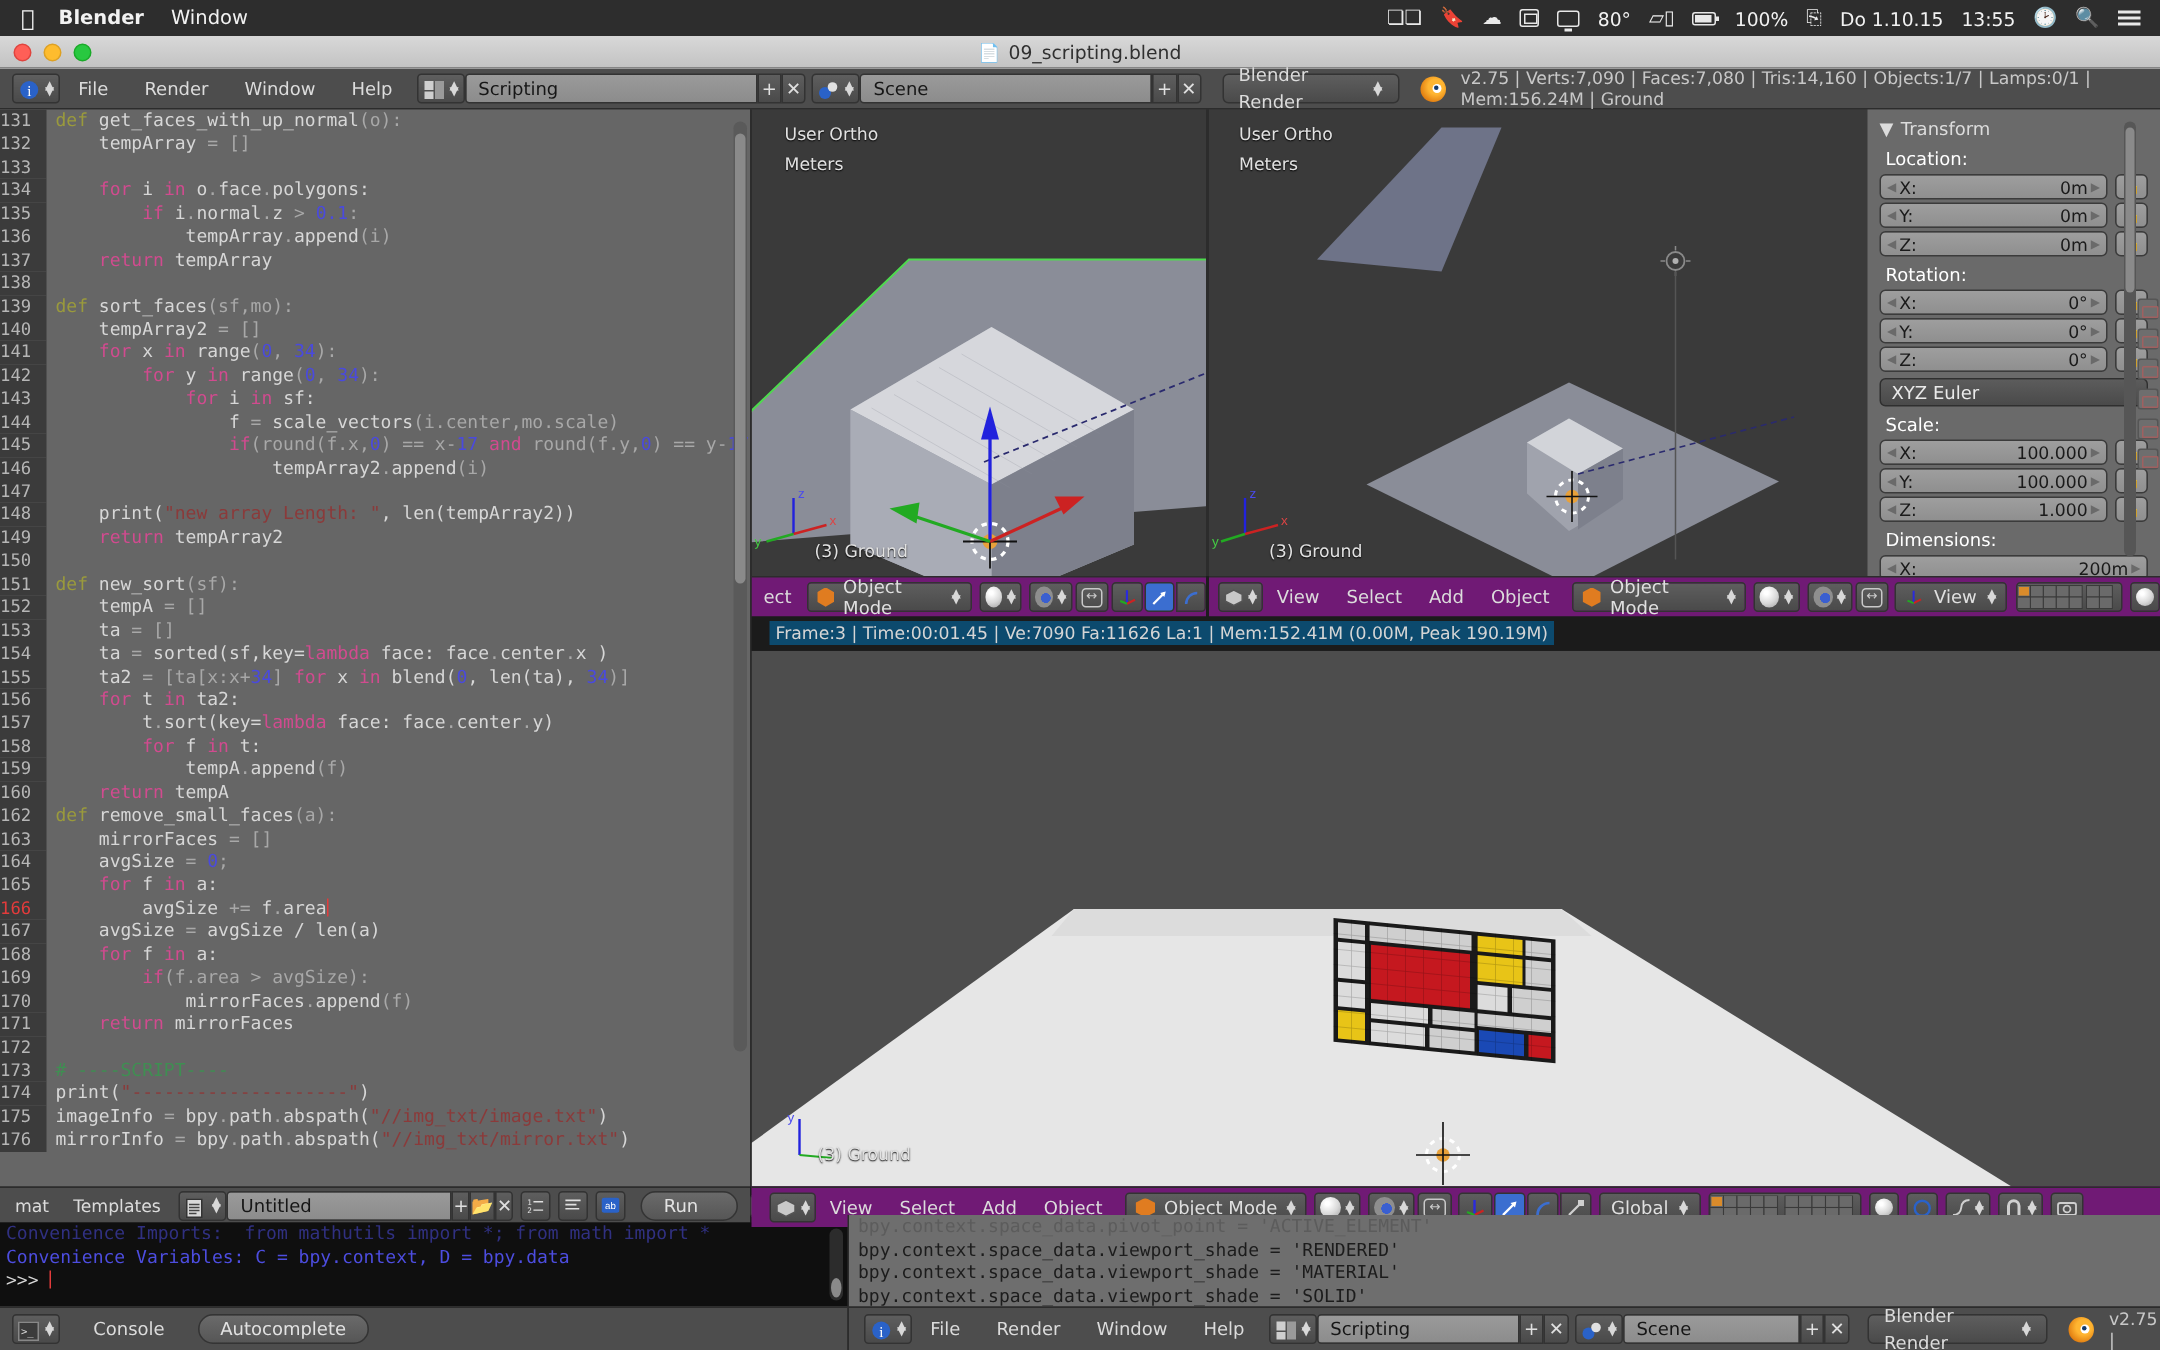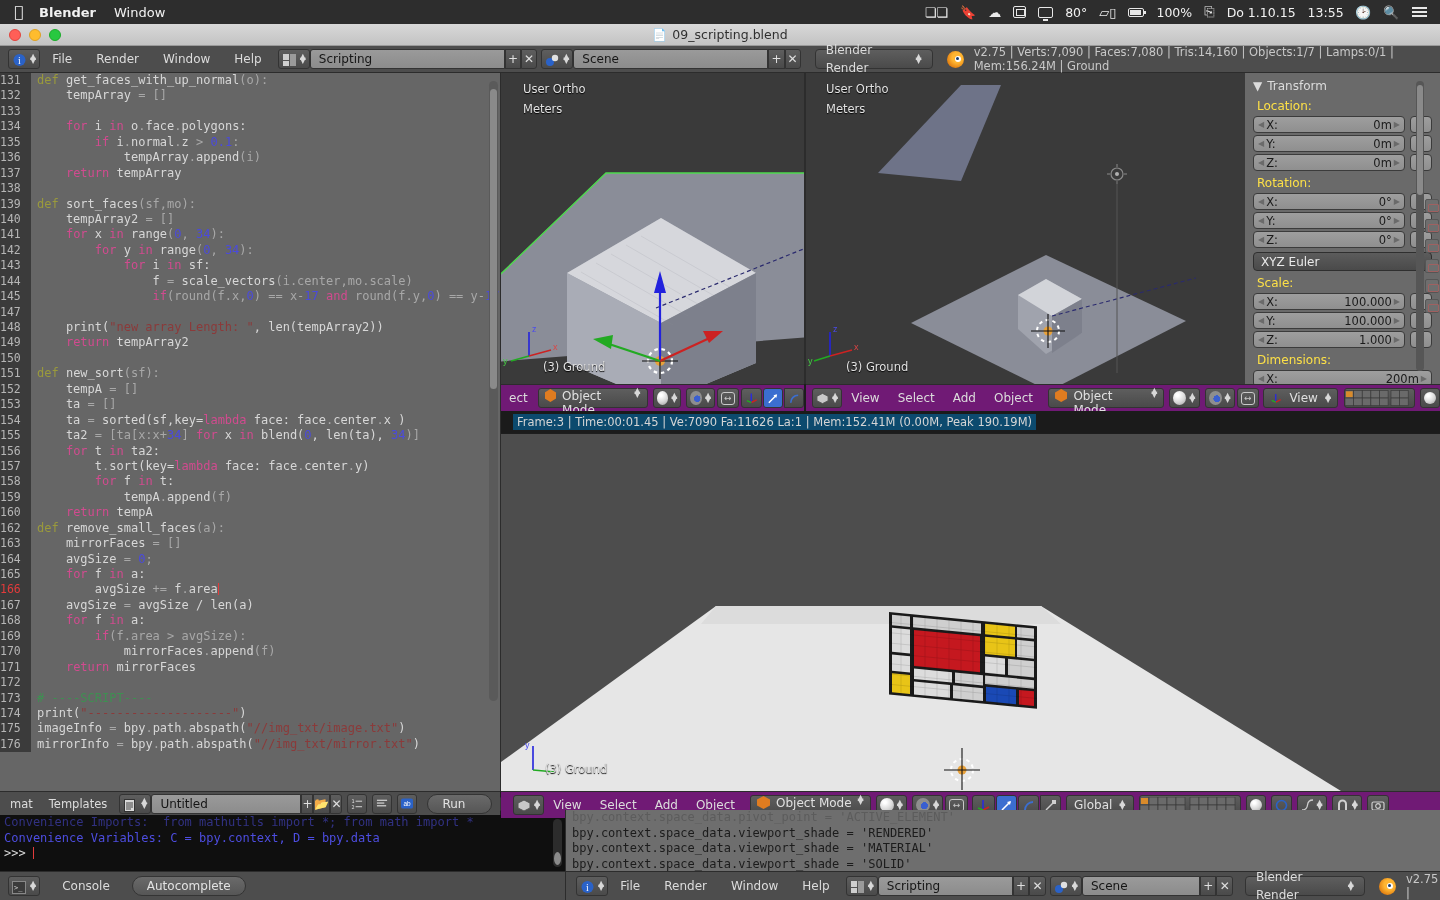--- a/index.html
+++ b/index.html
@@ -149,21 +149,21 @@
   .vp-right { left: 806px; top: 73px; width: 634px; height: 311px; background:#3a3a3a; }
   .vp-big   { left: 501px; top: 434px; width: 939px; height: 357px; background:#4b4b4b; }
 
   .vp-txt { position: absolute; color: #e2e2e2; font-size: 11.5px; text-shadow: 0 1px 1px #000; }
   .vp-header {
     position: absolute; height: 27px; background: #701a75;
     border-top: 1px solid #2c2c2c; display: flex; align-items: center; padding-left: 4px;
   }
   .mode-btn {
     background: linear-gradient(#5e5e5e,#4a4a4a); border:1px solid #333; border-radius:3px;
-    height: 20px; display: flex; gap:6px; padding: 0 6px;
+    height: 20px; display: flex; align-items: center; gap:6px; padding: 0 6px;
     color: #e0e0e0; font-size: 12px; margin-left: 6px;
   }
   .cube-ic {
     width: 13px; height: 13px; background: #e07c20;
     clip-path: polygon(50% 0, 100% 26%, 100% 74%, 50% 100%, 0 74%, 0 26%);
   }
   .sq-btn {
     background: linear-gradient(#5e5e5e,#4a4a4a); border:1px solid #333; border-radius:3px;
     height: 20px; min-width: 20px; display:flex; align-items:center; justify-content:center;
     margin-left: 5px; padding: 0 3px; gap: 3px;
@@ -192,21 +192,21 @@
     background: #4d4d4d; border-top: 1px solid #2c2c2c;
     display: flex; align-items: center; padding-left: 6px;
   }
 
   
   .props {
     position: absolute; left: 1245px; top: 73px; width: 195px; height: 311px;
     background: #6a6a6a; overflow: hidden; padding: 6px 8px 0 8px;
   }
   .props .ptitle { color:#dcdcdc; font-size:12px; margin-bottom:6px; display:flex; align-items:center; gap:5px;}
-  .props .plabel { color: #fde047; font-size: 12px; margin: 5px 0 3px 4px; }
+  .props .plabel { color: #ffffff; font-size: 12px; margin: 5px 0 3px 4px; }
   .prow { display:flex; align-items:center; gap: 5px; margin-bottom: 2px; }
   .numfield {
     flex: 1; background: linear-gradient(#9e9e9e,#8f8f8f); border:1px solid #3b3b3b;
     border-radius: 4px; height: 17px; display:flex; align-items:center;
     color:#1a1a1a; font-size: 11.5px; padding: 0 4px; justify-content: space-between;
   }
   .numfield .arr { color:#6a6a6a; font-size: 8px; }
   .numfield .lbl { margin-left:2px; }
   .numfield .val { margin-right:2px; }
   .lockbtn {
@@ -338,20 +338,21 @@
         <div class="cl"><span class="ln">136</span><span class="src"><span>            tempArray</span><span class="p">.</span><span>append</span><span class="p">(i)</span></span></div>
         <div class="cl"><span class="ln">137</span><span class="src"><span>    </span><span class="k">return </span><span>tempArray</span></span></div>
         <div class="cl"><span class="ln">138</span><span class="src"><span></span></span></div>
         <div class="cl"><span class="ln">139</span><span class="src"><span class="d">def </span><span>sort_faces</span><span class="p">(sf,mo):</span></span></div>
         <div class="cl"><span class="ln">140</span><span class="src"><span>    tempArray2 </span><span class="p">= </span><span class="p">[]</span></span></div>
         <div class="cl"><span class="ln">141</span><span class="src"><span>    </span><span class="k">for </span><span>x </span><span class="k">in </span><span>range</span><span class="p">(</span><span class="n">0</span><span class="p">, </span><span class="n">34</span><span class="p">):</span></span></div>
         <div class="cl"><span class="ln">142</span><span class="src"><span>        </span><span class="k">for </span><span>y </span><span class="k">in </span><span>range</span><span class="p">(</span><span class="n">0</span><span class="p">, </span><span class="n">34</span><span class="p">):</span></span></div>
         <div class="cl"><span class="ln">143</span><span class="src"><span>            </span><span class="k">for </span><span>i </span><span class="k">in </span><span>sf:</span></span></div>
         <div class="cl"><span class="ln">144</span><span class="src"><span>                f </span><span class="p">= </span><span>scale_vectors</span><span class="p">(i</span><span class="p">.</span><span class="p">center,mo</span><span class="p">.</span><span class="p">scale)</span></span></div>
         <div class="cl"><span class="ln">145</span><span class="src"><span>                </span><span class="k">if</span><span class="p">(round(f</span><span class="p">.</span><span class="p">x,</span><span class="n">0</span><span class="p">) == x-</span><span class="n">17 </span><span class="k">and </span><span class="p">round(f</span><span class="p">.</span><span class="p">y,</span><span class="n">0</span><span class="p">) == y-</span><span class="n">17</span><span class="p">)</span></span></div>
+        <div class="cl"><span class="ln">146</span><span class="src"><span>                    tempArray2</span><span class="p">.</span><span>append</span><span class="p">(i)</span></span></div>
         <div class="cl"><span class="ln">147</span><span class="src"><span></span></span></div>
         <div class="cl"><span class="ln">148</span><span class="src"><span>    print(</span><span class="s">"new array Length: "</span><span>, len(tempArray2))</span></span></div>
         <div class="cl"><span class="ln">149</span><span class="src"><span>    </span><span class="k">return </span><span>tempArray2</span></span></div>
         <div class="cl"><span class="ln">150</span><span class="src"><span></span></span></div>
         <div class="cl"><span class="ln">151</span><span class="src"><span class="d">def </span><span>new_sort</span><span class="p">(sf):</span></span></div>
         <div class="cl"><span class="ln">152</span><span class="src"><span>    tempA </span><span class="p">= </span><span class="p">[]</span></span></div>
         <div class="cl"><span class="ln">153</span><span class="src"><span>    ta </span><span class="p">= </span><span class="p">[]</span></span></div>
         <div class="cl"><span class="ln">154</span><span class="src"><span>    ta </span><span class="p">= </span><span>sorted(sf,key=</span><span class="k">lambda </span><span>face: face</span><span class="p">.</span><span>center</span><span class="p">.</span><span>x )</span></span></div>
         <div class="cl"><span class="ln">155</span><span class="src"><span>    ta2 </span><span class="p">= </span><span class="p">[ta[x:x+</span><span class="n">34</span><span class="p">] </span><span class="k">for </span><span>x </span><span class="k">in </span><span>blend(</span><span class="n">0</span><span>, len(ta), </span><span class="n">34</span><span class="p">)]</span></span></div>
         <div class="cl"><span class="ln">156</span><span class="src"><span>    </span><span class="k">for </span><span>t </span><span class="k">in </span><span>ta2:</span></span></div>

